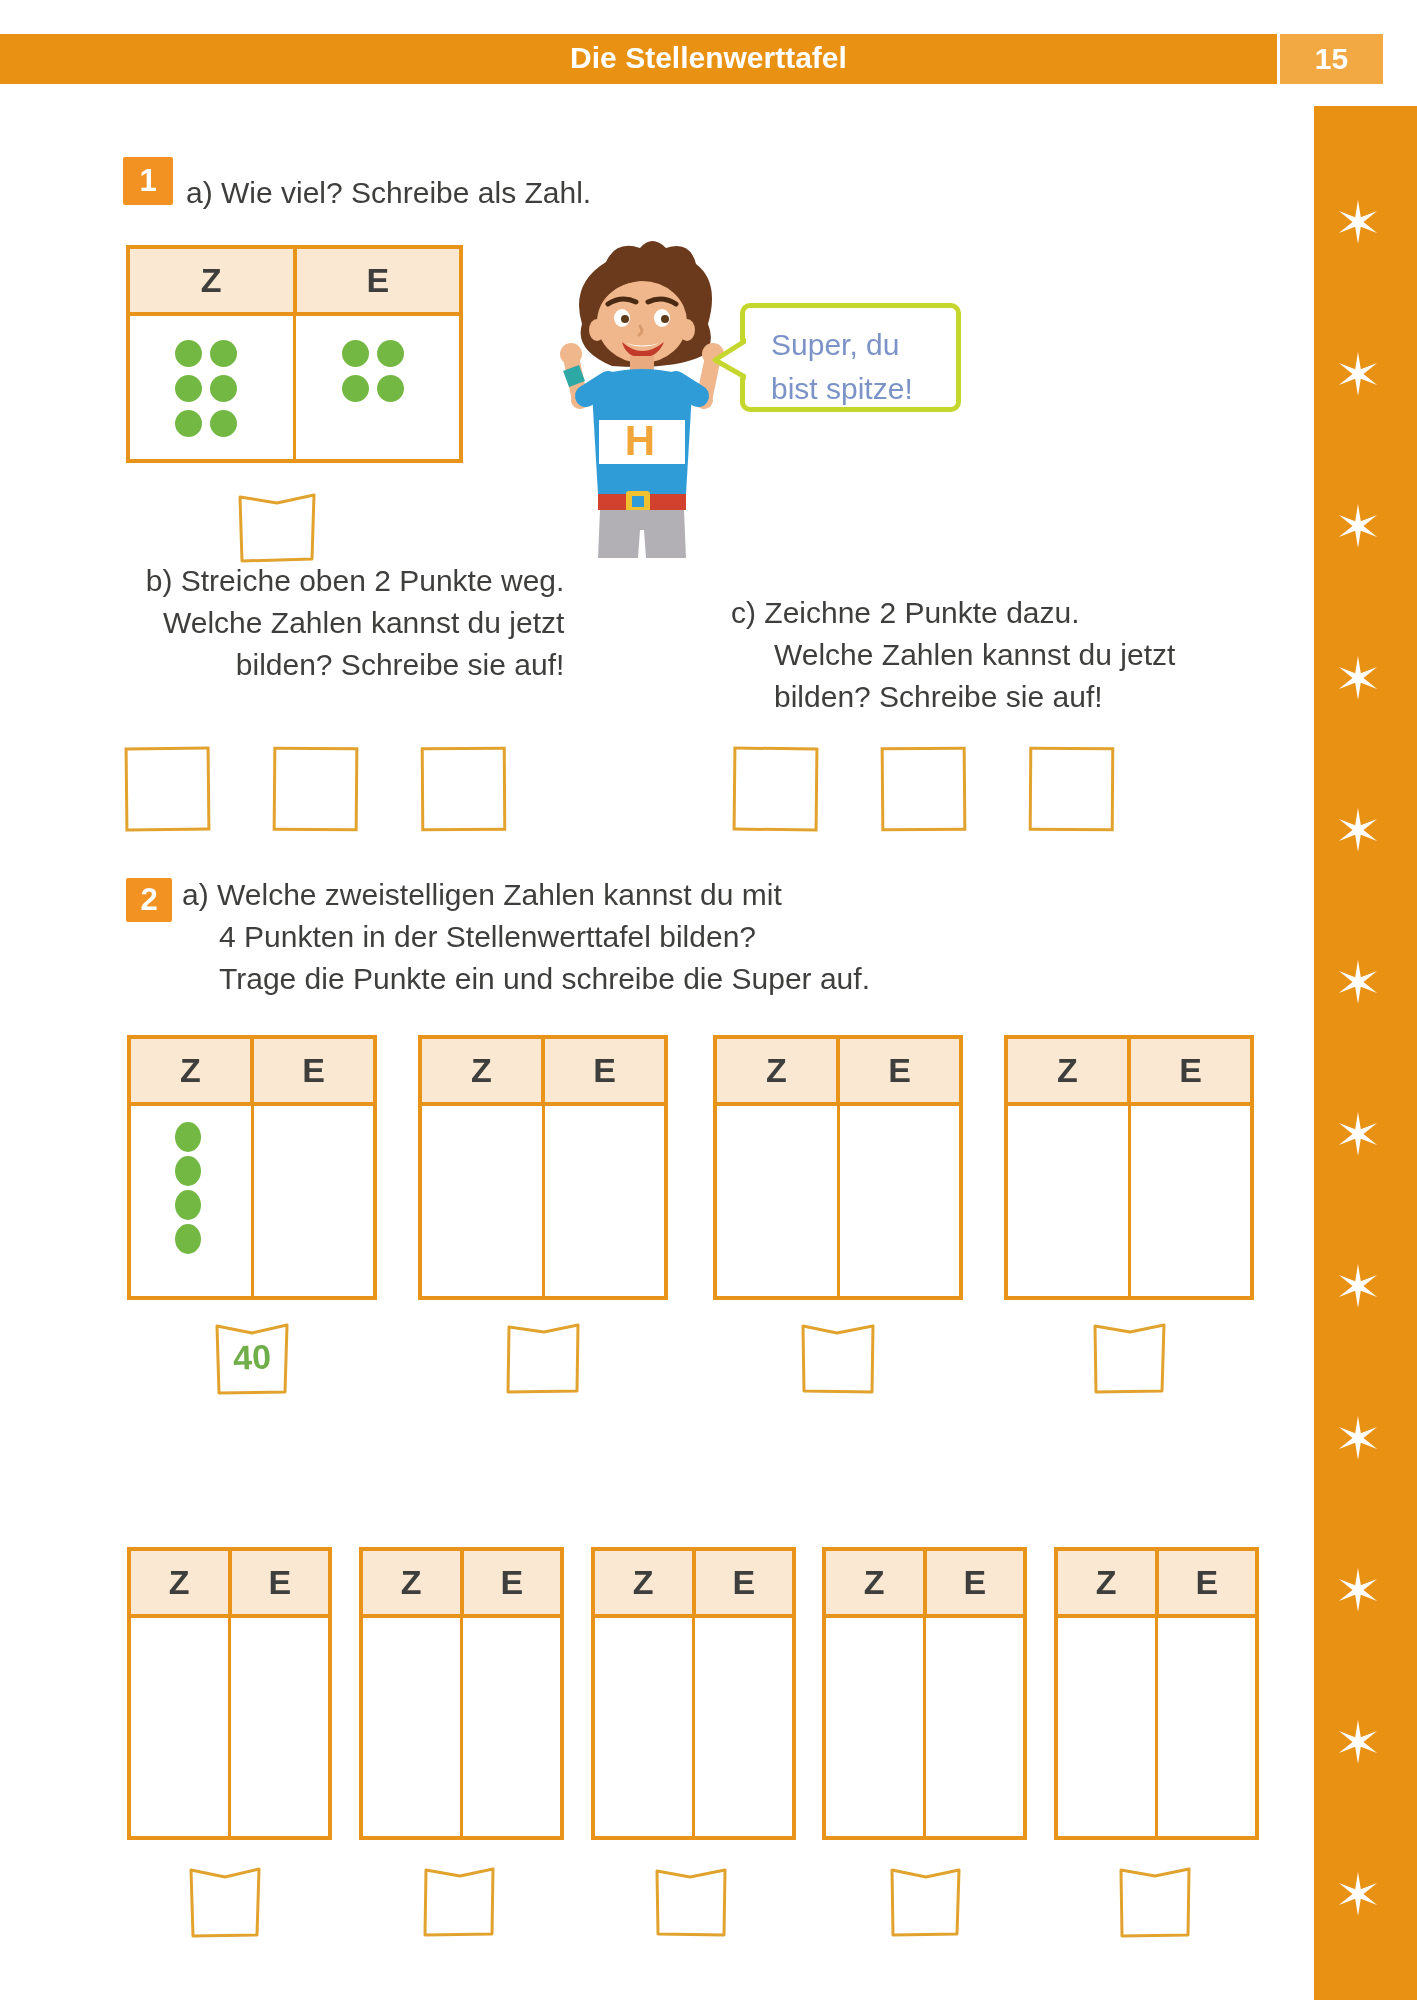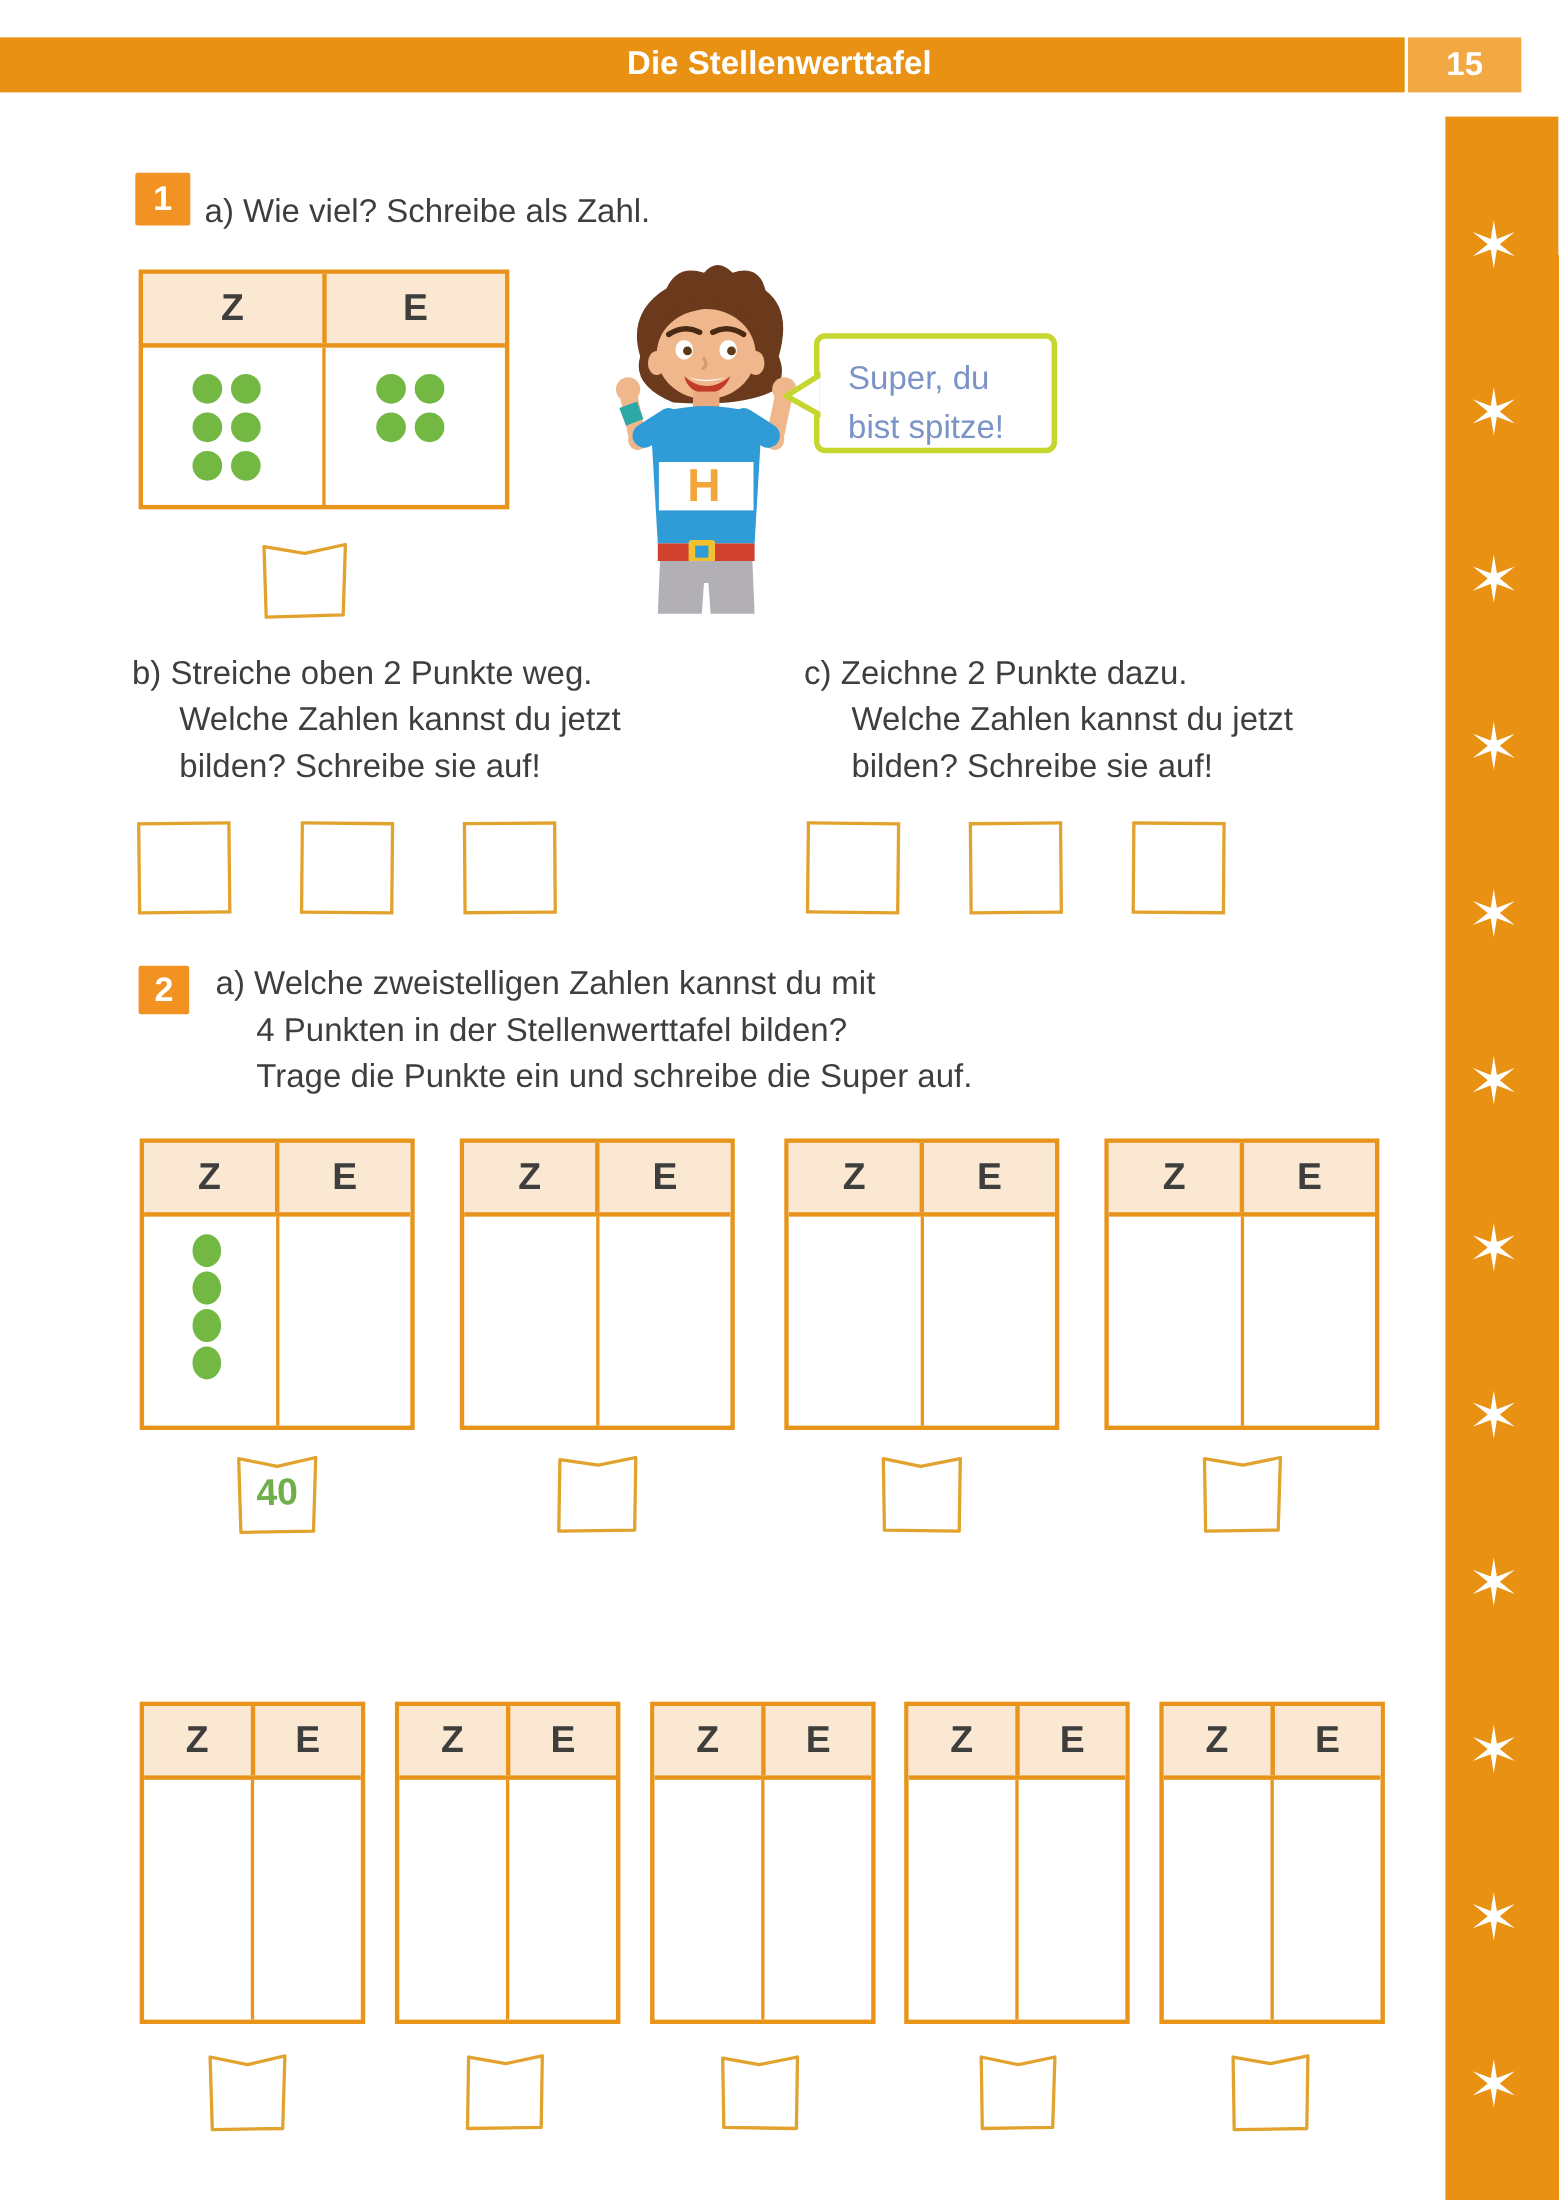--- a/index.html
+++ b/index.html
@@ -169,41 +169,41 @@
     <div>bist spitze!</div>
   </div>
   <svg class="bubble-tail" width="34" height="42" viewBox="0 0 34 42">
     <path d="M33,3 L3,22 L33,39" fill="#fff" stroke="#C5D62E" stroke-width="5" stroke-linejoin="round" stroke-linecap="round"></path>
   </svg>
 
   <svg class="abs sketch" style="left:236px;top:490px;" width="82" height="74" viewBox="0 0 82 74">
     <path d="M4,7 L41,13 L78,5 L76,69 L6,71 Z"></path>
   </svg>
 
-  <div class="abs" style="left:120px;top:592px;">
+  <div class="abs" style="left:120px;top:560px;text-align:right;">
     <div class="tline">b) Streiche oben 2 Punkte weg.</div>
     <div class="tline ind43">Welche Zahlen kannst du jetzt</div>
     <div class="tline ind43">bilden? Schreibe sie auf!</div>
   </div>
   <div class="abs" style="left:731px;top:592px;">
     <div class="tline">c) Zeichne 2 Punkte dazu.</div>
     <div class="tline ind43">Welche Zahlen kannst du jetzt</div>
     <div class="tline ind43">bilden? Schreibe sie auf!</div>
   </div>
 
   <div class="ansbox" style="left:125px;top:747px;width:85px;height:84px;transform:rotate(-0.6deg);"></div>
   <div class="ansbox" style="left:273px;top:747px;width:85px;height:84px;transform:rotate(0.5deg);"></div>
   <div class="ansbox" style="left:421px;top:747px;width:85px;height:84px;transform:rotate(-0.4deg);"></div>
 
   <div class="ansbox" style="left:733px;top:747px;width:85px;height:84px;transform:rotate(0.6deg);"></div>
   <div class="ansbox" style="left:881px;top:747px;width:85px;height:84px;transform:rotate(-0.5deg);"></div>
   <div class="ansbox" style="left:1029px;top:747px;width:85px;height:84px;transform:rotate(0.4deg);"></div>
 
   <div class="badge" style="left:126px;top:878px;width:46px;height:44px;">2</div>
-  <div class="abs" style="left:196px;top:874px;">
+  <div class="abs" style="left:182px;top:874px;">
     <div class="tline">a) Welche zweistelligen Zahlen kannst du mit</div>
     <div class="tline ind37">4 Punkten in der Stellenwerttafel bilden?</div>
     <div class="tline ind37">Trage die Punkte ein und schreibe die Super auf.</div>
   </div>
 
   <div class="pvt" style="left:127px;top:1035px;width:250px;height:265px;">
     <div class="hd">
         <div class="hc">Z</div>
         <div class="hc">E</div>
       </div>

